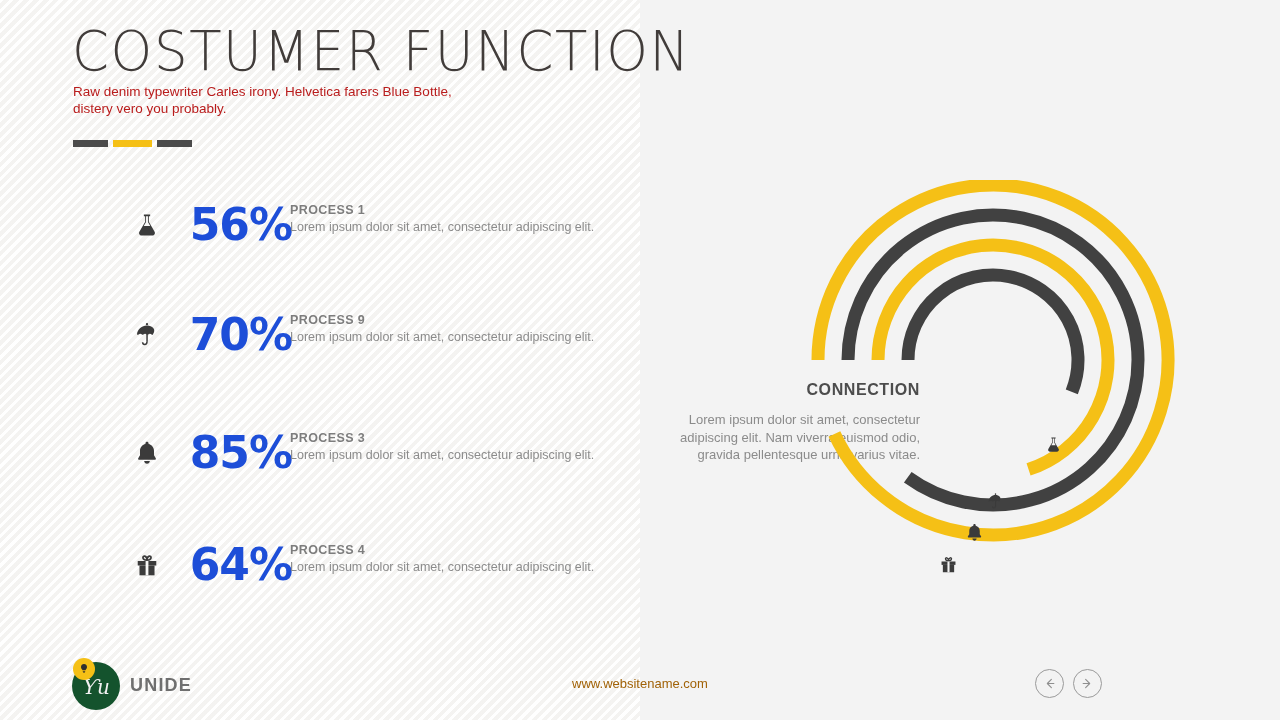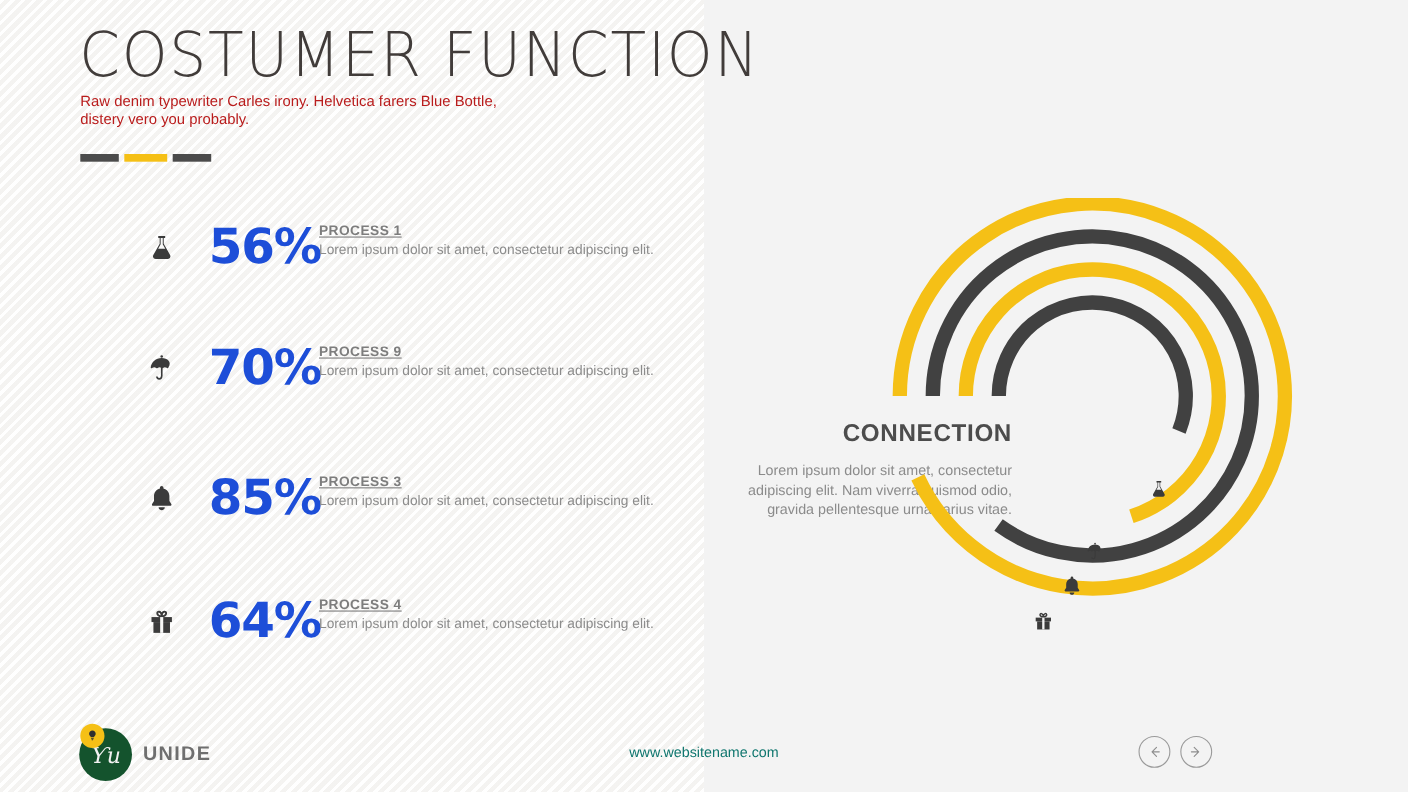--- a/index.html
+++ b/index.html
@@ -89,37 +89,36 @@
     left: 160px;
     top: 3px;
     width: 320px;
   }
   .proc-title {
     font-size: 12.5px;
     font-weight: bold;
     color: #7d7d7d;
     letter-spacing: 0.4px;
     margin-bottom: 2px;
-    text-decoration: underline;
   }
   .proc-desc {
     font-size: 12.5px;
     line-height: 16px;
     color: #8c8c8c;
   }
 
   
   .conn-wrap {
     position: absolute;
     left: 648px; top: 381px;
     width: 272px;
     text-align: right;
   }
   .conn-title {
-    font-size: 22px;
+    font-size: 16px;
     font-weight: bold;
     color: #4c4c4c;
     letter-spacing: 0.6px;
     margin-bottom: 12px;
   }
   .conn-desc {
     font-size: 13px;
     line-height: 17.5px;
     color: #8b8b8b;
   }
@@ -168,21 +167,21 @@
     font-size: 18px;
     font-weight: bold;
     color: #6f6f6f;
     letter-spacing: 1.2px;
   }
   .site {
     position: absolute; left: 440px; top: 676px;
     width: 400px;
     text-align: center;
     font-size: 13px;
-    color: #0f766e;
+    color: #a16207;
   }
   .navs {
     position: absolute; right: 62px; top: 669px;
     display: flex; gap: 9px;
   }
   .nav-btn {
     width: 27px; height: 27px;
     border: 1.4px solid #9a9a9a;
     border-radius: 50%;
     display: flex; align-items: center; justify-content: center;

